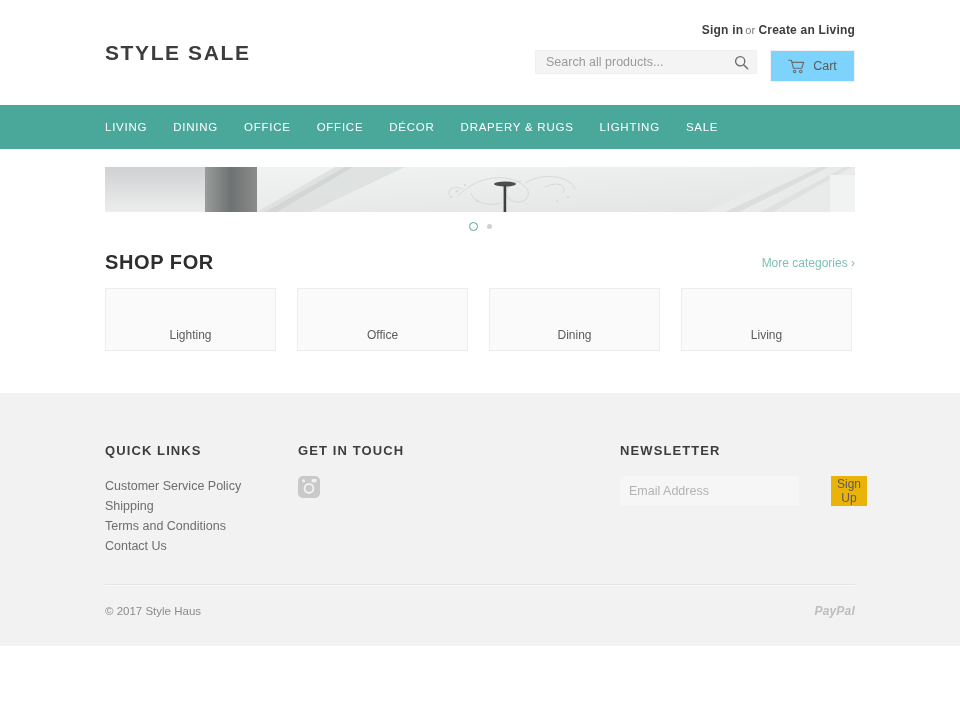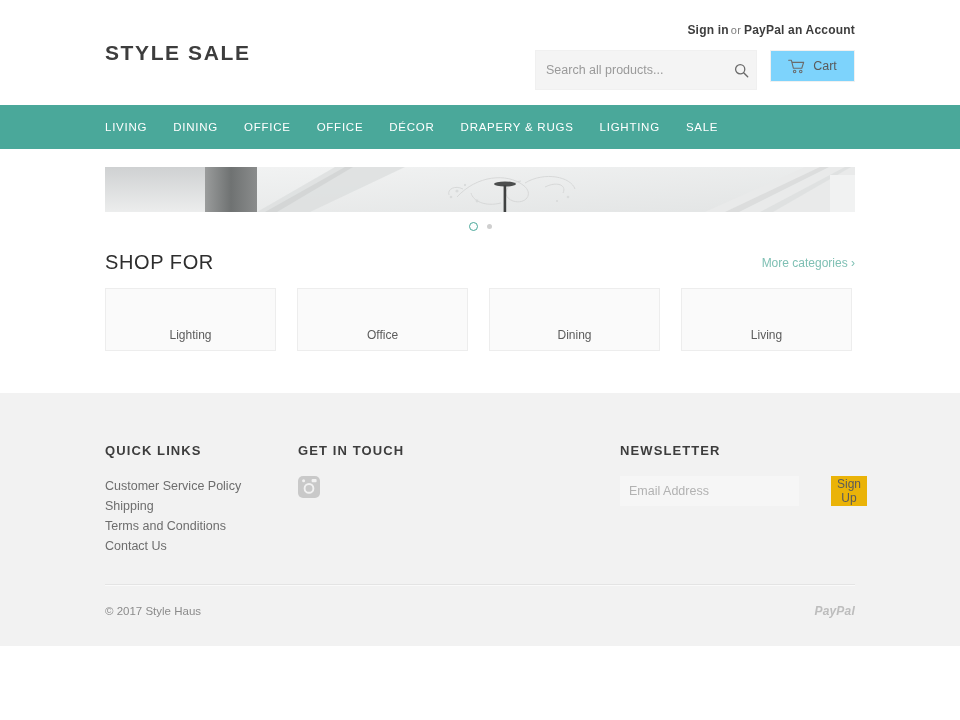--- a/index.html
+++ b/index.html
@@ -26,21 +26,21 @@
     font-weight: normal; color: #7d7d7d; font-size: 11px;
     margin: 0 3px 0 2px;
   }
   .logo {
     position: absolute; top: 41px; left: 0;
     font-size: 21px; font-weight: bold; color: #3d3d3d;
     letter-spacing: 1.6px; line-height: 24px;
   }
   .search-box {
     position: absolute; top: 50px; left: 430px;
-    width: 222px; height: 40px;
+    width: 222px; height: 24px;
     background: #f4f4f4; border: 1px solid #f0f0f0;
     display: flex; align-items: center;
   }
   .search-box input {
     flex: 1; border: 0; outline: none; background: transparent;
     font-family: "Liberation Sans", sans-serif;
     font-size: 12.5px; color: #5a5a5a; padding: 0 6px 0 10px;
   }
   .search-box input::placeholder { color: #9a9a9a; }
   .search-btn {
@@ -85,21 +85,21 @@
     border: 1.6px solid #4aa89a; background: transparent; cursor: pointer;
   }
   .dot-small {
     width: 5px; height: 5px; border-radius: 50%;
     background: #cfcfcf; cursor: pointer;
   }
 
   
   .shop-head { position: relative; height: 38px; margin-top: 12px; }
   .shop-title {
-    font-size: 20px; font-weight: normal; color: #2e2e2e;
+    font-size: 20px; font-weight: bold; color: #2e2e2e;
     letter-spacing: .6px; line-height: 26px; margin: 0;
   }
   .more-cats {
     position: absolute; right: 0; top: 7px;
     font-size: 12px; color: #7fc0b4; text-decoration: none; cursor: pointer;
   }
   .cat-grid {
     display: flex; gap: 21px; margin-top: 1px;
   }
   .cat-card {
@@ -161,21 +161,21 @@
 </style>
 </head>
 <body>
 
 <div class="page">
 
   <div class="header">
     <div class="wrap">
 
       <div class="account-bar">
-        <a href="#">Sign in</a><span class="sep">or</span><a href="#">PayPal an Account</a>
+        <a href="#">Sign in</a><span class="sep">or</span><a href="#">Create an Living</a>
       </div>
 
       <div class="logo">STYLE SALE</div>
 
       <div class="search-box">
         <input type="text" placeholder="Search all products..." style="">
         <button class="search-btn">
           <svg width="15" height="15" viewBox="0 0 16 16">
             <circle cx="6.6" cy="6.6" r="4.9" fill="none" stroke="#6b6b6b" stroke-width="1.4"></circle>
             <line x1="10.3" y1="10.3" x2="14.6" y2="14.6" stroke="#6b6b6b" stroke-width="1.5" stroke-linecap="round"></line>

